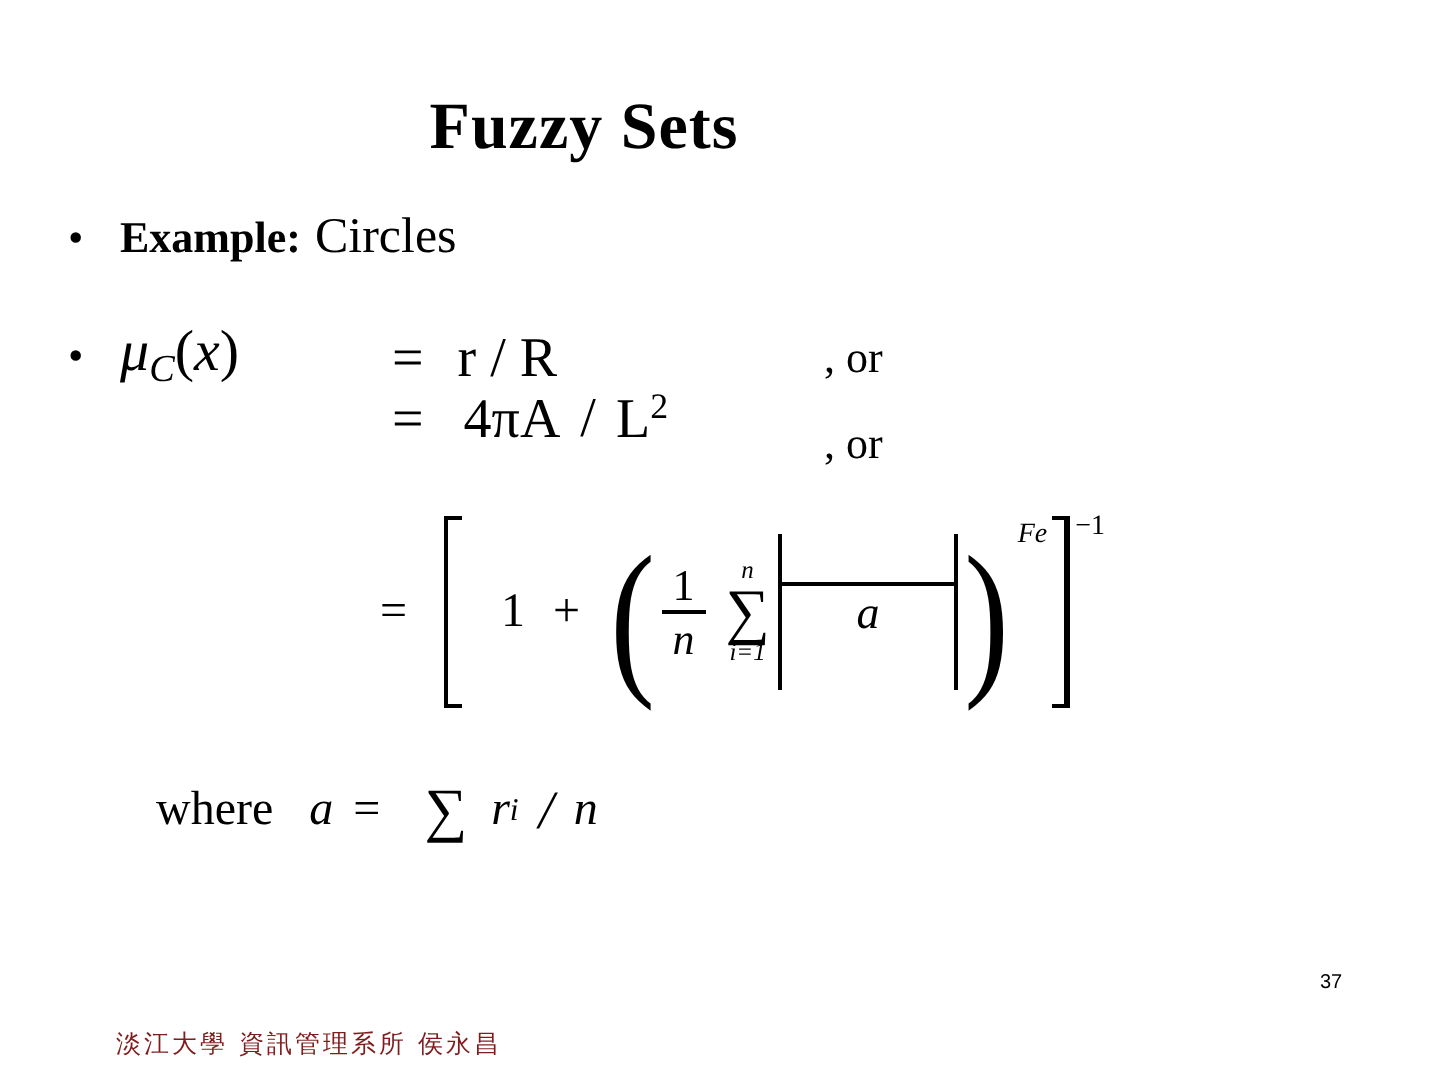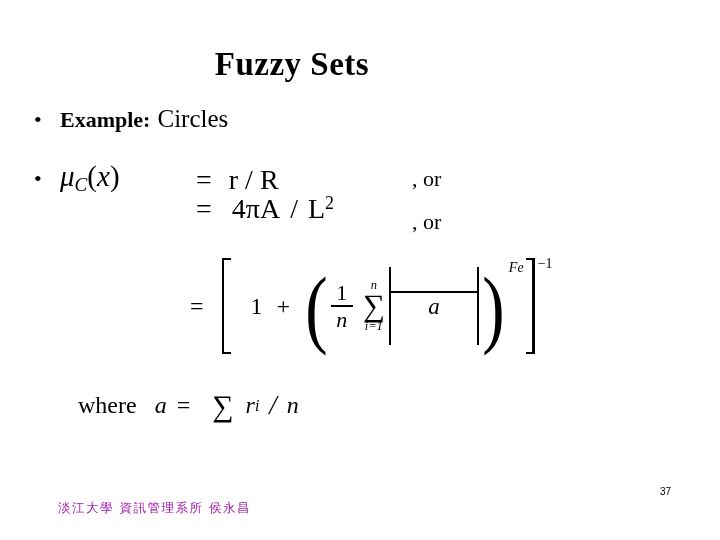--- a/index.html
+++ b/index.html
@@ -251,25 +251,25 @@
     font-size: 27px;
     font-style: italic;
     margin: 0 10px;
   }
   #where-line .it { font-style: italic; }
 
   
   #footer-credit {
     position: absolute;
     left: 58px;
-    top: 500px;
+    top: 514px;
     font-size: 12.5px;
     font-family: "DejaVu Sans", sans-serif;
     letter-spacing: 1.5px;
-    color: #a21caf;
+    color: #7f1d1d;
   }
   #footer-page {
     position: absolute;
     left: 650px;
     top: 486px;
     font-size: 10px;
     font-family: "Liberation Sans", sans-serif;
     color: #000;
     margin-left: 10px;
   }

